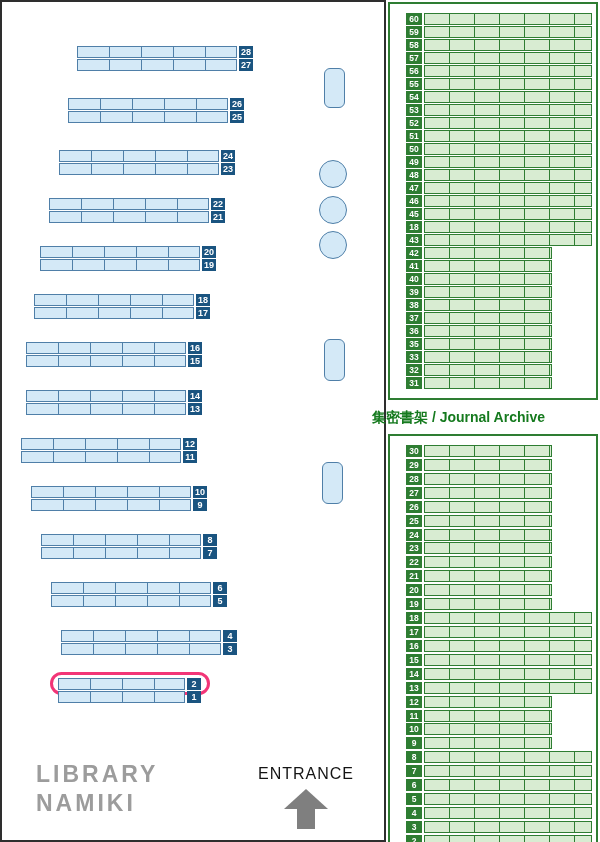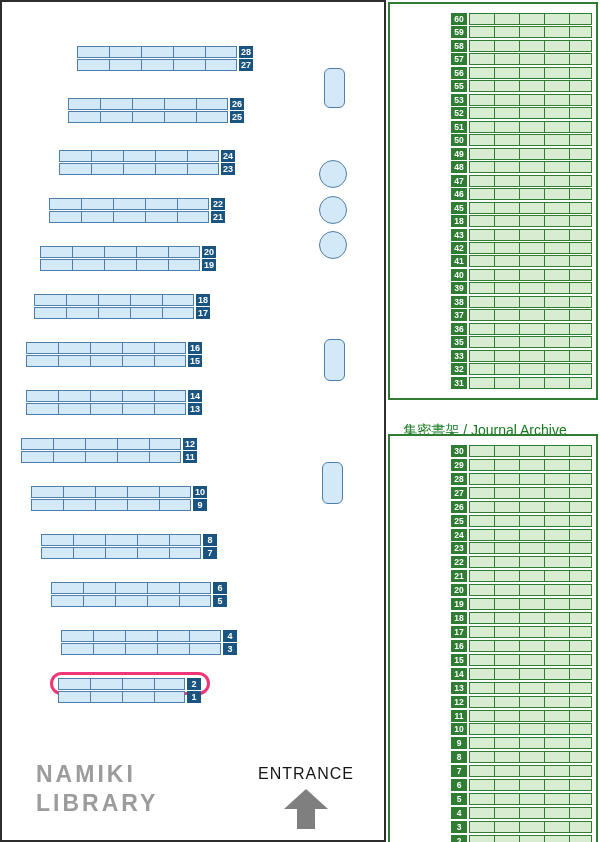--- a/index.html
+++ b/index.html
@@ -61,37 +61,37 @@
   .entrance-arrow .stem{width:18px;height:20px;margin:0 auto;background:var(--entrance-gray,#7f7f7f);}
   
   .green-panel{
     position:absolute;left:388px;width:210px;box-sizing:border-box;background:#fff;
     border:2px solid var(--green-border,#2e7d32);
     display:flex;flex-direction:column;justify-content:space-between;
     padding:9px 4px 9px 16px;
   }
   .panel-top{top:2px;height:398px;}
   .panel-bottom{top:434px;height:438px;}
-  .g-row{display:flex;align-items:stretch;height:12px;margin-left:45px;}
+  .g-row{display:flex;align-items:stretch;height:12px;}
   .g-tag{
     width:16px;height:12px;box-sizing:border-box;flex:0 0 auto;
     background:var(--green-tag,#2e7d32);color:#fff;
     font-size:8.5px;font-weight:bold;display:flex;align-items:center;justify-content:center;
   }
   .g-bar{
     height:12px;margin-left:2px;box-sizing:border-box;
     background-color:var(--green-fill,#d8ecd2);
     border:1px solid var(--green-border,#2e7d32);
     background-image:repeating-linear-gradient(to right,transparent 0,transparent 24px,var(--green-border,#2e7d32) 24px,var(--green-border,#2e7d32) 25px);
   }
   .g-bar.long{width:170px;}
   .g-bar.short{width:128px;}
   .archive-label{
-    position:absolute;left:372px;top:422px;width:226px;text-align:center;
-    font-size:14px;font-weight:normal;color:var(--label-green,#157a1e);white-space:nowrap;
+    position:absolute;left:372px;top:409px;width:226px;text-align:left;
+    font-size:14px;font-weight:bold;color:var(--label-green,#157a1e);white-space:nowrap;
   }
 </style>
 </head>
 <body>
 
 <div class="stage">
 
   <div class="left-room">
     <div id="shelves">
         <div class="shelf-pair" style="left: 75px; top: 44px;">
@@ -238,22 +238,22 @@
       </div>
 
     <div class="pillar pillar1"></div>
     <div class="round-table table1"></div>
     <div class="round-table table2"></div>
     <div class="round-table table3"></div>
     <div class="pillar pillar2"></div>
     <div class="pillar pillar3"></div>
 
     <div class="library-name">
+      <div>LIBRARY</div>
       <div>NAMIKI</div>
-      <div>LIBRARY</div>
     </div>
 
     <div class="entrance">
       <div class="entrance-label">ENTRANCE</div>
       <div class="entrance-arrow">
         <div class="tri"></div>
         <div class="stem"></div>
       </div>
     </div>
   </div>
@@ -277,20 +277,24 @@
       </div>
       <div class="g-row">
         <div class="g-tag">56</div>
         <div class="g-bar long"></div>
       </div>
       <div class="g-row">
         <div class="g-tag">55</div>
         <div class="g-bar long"></div>
       </div>
       <div class="g-row">
+        <div class="g-tag">54</div>
+        <div class="g-bar long"></div>
+      </div>
+      <div class="g-row">
         <div class="g-tag">53</div>
         <div class="g-bar long"></div>
       </div>
       <div class="g-row">
         <div class="g-tag">52</div>
         <div class="g-bar long"></div>
       </div>
       <div class="g-row">
         <div class="g-tag">51</div>
         <div class="g-bar long"></div>

